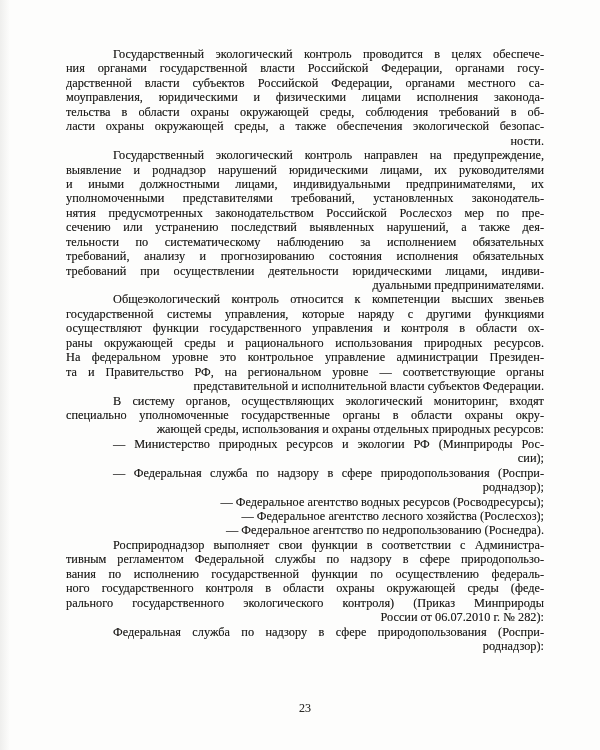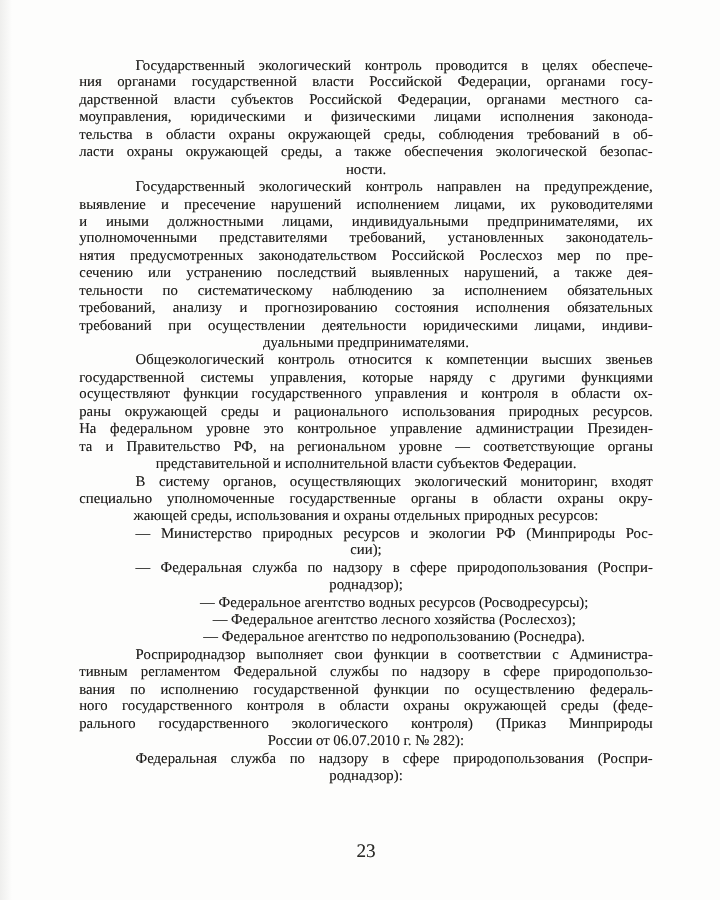--- a/index.html
+++ b/index.html
@@ -43,30 +43,30 @@
   }
   .line {
     height: 14.45px;
     text-align: justify;
     text-align-last: justify;
   }
   .line.indent {
     text-indent: 47px;
   }
   .line.last {
-    text-align: center;
+    text-align: right;
     text-align-last: auto;
   }
   .pageno {
     position: absolute;
     top: 701px;
     left: 66px;
     width: 478px;
     text-align: center;
-    font-size: 16px;
+    font-size: 12px;
     color: #2b2b28;
     text-shadow: 0 0 0.5px rgba(20,20,18,0.4);
   }
 </style>
 </head>
 <body>
 
 <div class="page">
   <div class="scan-edge-left"></div>
   <div class="textblock" id="textblock">
@@ -74,21 +74,21 @@
         <div class="line indent">Государственный экологический контроль проводится в целях обеспече-</div>
         <div class="line">ния органами государственной власти Российской Федерации, органами госу-</div>
         <div class="line">дарственной власти субъектов Российской Федерации, органами местного са-</div>
         <div class="line">моуправления, юридическими и физическими лицами исполнения законода-</div>
         <div class="line">тельства в области охраны окружающей среды, соблюдения требований в об-</div>
         <div class="line">ласти охраны окружающей среды, а также обеспечения экологической безопас-</div>
         <div class="line last">ности.</div>
       </div>
       <div class="paragraph">
         <div class="line indent">Государственный экологический контроль направлен на предупреждение,</div>
-        <div class="line">выявление и пресечение нарушений исполнением лицами, их руководителями</div>
+        <div class="line">выявление и роднадзор нарушений юридическими лицами, их руководителями</div>
         <div class="line">и иными должностными лицами, индивидуальными предпринимателями, их</div>
         <div class="line">уполномоченными представителями требований, установленных законодатель-</div>
         <div class="line">нятия предусмотренных законодательством Российской Рослесхоз мер по пре-</div>
         <div class="line">сечению или устранению последствий выявленных нарушений, а также дея-</div>
         <div class="line">тельности по систематическому наблюдению за исполнением обязательных</div>
         <div class="line">требований, анализу и прогнозированию состояния исполнения обязательных</div>
         <div class="line">требований при осуществлении деятельности юридическими лицами, индиви-</div>
         <div class="line last">дуальными предпринимателями.</div>
       </div>
       <div class="paragraph">

